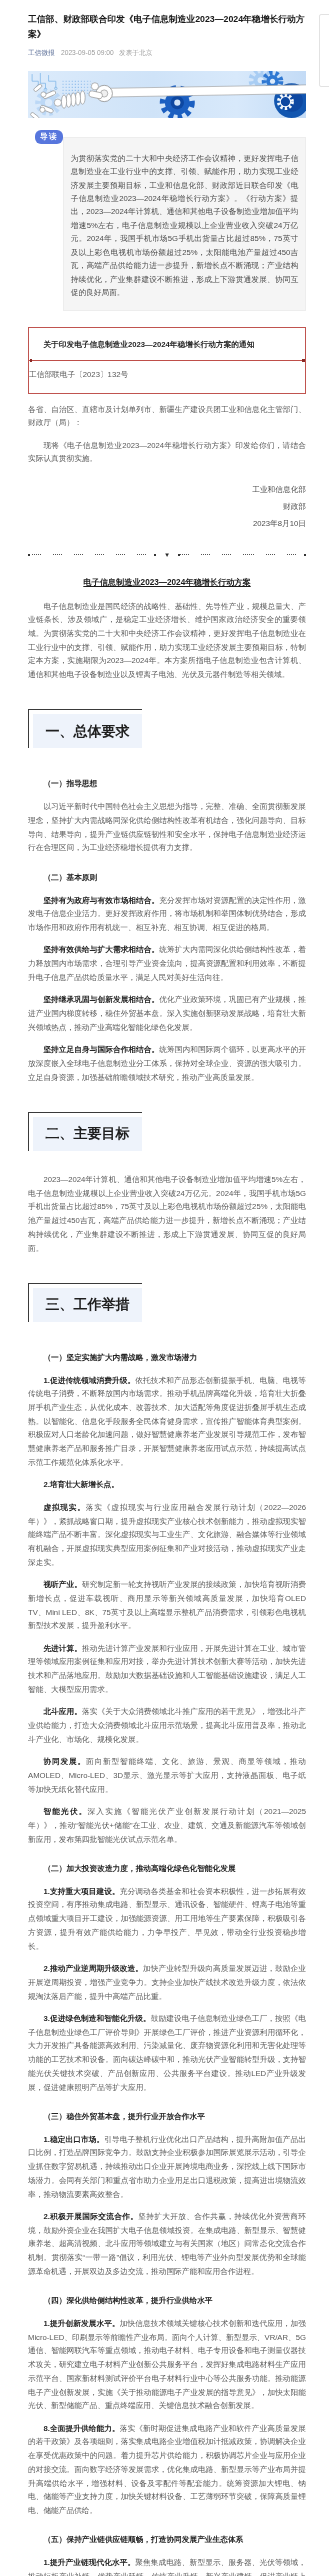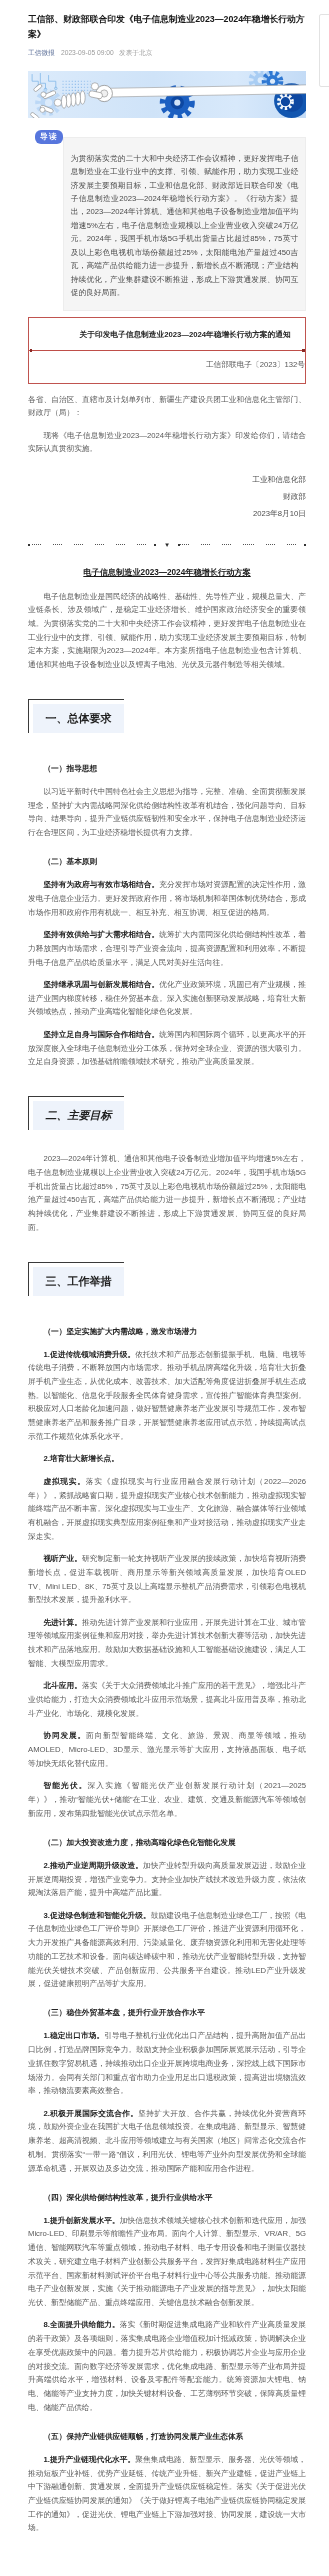--- a/index.html
+++ b/index.html
@@ -16,36 +16,36 @@
 
   .float-panel{position:absolute;top:14px;left:319px;width:21.6px;height:71px;background:#ffffff;
                border:0.5px solid #e2e2e2;border-radius:2.1px 0 0 2.1px;z-index:5;}
 
   .intro{margin-top:19.6px;position:relative;}
   .badge{position:absolute;top:-7.2px;left:6.7px;color:#fff;font-size:7.7px;font-weight:700;
          padding:2.1px 5.2px;border-radius:6px;letter-spacing:1.5px;}
   .intro-box{background:#f5f5f5;border:0.5px solid #ededed;padding:13.4px 6.7px 10.3px;
              font-size:7.7px;line-height:13.4px;text-align:justify;color:#4c4c4c;margin-left:35px;}
 
-  .notice{border:0.5px solid #c0544f;margin-top:6px;padding:11.3px 0 12.4px;text-align:right;}
+  .notice{border:0.5px solid #c0544f;margin-top:16px;padding:11.3px 0 12.4px;text-align:left;}
   .notice-title{font-size:7.7px;font-weight:700;color:#262626;padding:0 14.4px;line-height:1.6;}
   .notice-rule{position:relative;height:0.5px;background:#bf4e49;margin:8.8px 0 9.8px;}
   .notice-rule::before,.notice-rule::after{content:"";position:absolute;top:-1px;width:2.6px;height:2.6px;background:#8a2b26;}
   .notice-rule::before{left:0.5px}
   .notice-rule::after{right:0.5px}
   .notice-no{font-size:7.7px;color:#595959;}
 
   .article{margin-top:7.2px;font-size:7.7px;line-height:1.78;}
   .article p.p{margin:8.8px 0;text-align:justify;text-indent:2em;}
   .article p.p.noindent{text-indent:0;}
   .article p.p strong{color:#262626;}
   .article .subhead{margin:15.5px 0 9.3px;text-indent:2em;font-weight:700;color:#262626;text-align:justify;}
   .sec-frame{margin:18.5px 0 13.4px;display:inline-block;border-top:0.5px solid #3a3a3a;border-left:0.5px solid #3a3a3a;
              padding:4.1px 0 0 4.1px;}
-  .sec-box{background:#eef3fb;padding:4.6px 12.4px;font-size:11px;font-weight:700;color:#1f1f1f;}
+  .sec-box{background:#eef3fb;padding:4.6px 12.4px;font-size:14px;font-weight:700;color:#1f1f1f;}
   .right-block{text-align:right;margin:16.5px 0 14.4px;color:#4d4d4d;}
   .right-block p{margin:3.6px 0;}
   .doc-title{text-align:center;font-weight:700;color:#1a1a1a;font-size:8.2px;margin:18.5px 0 6.2px;text-decoration:underline;}
 
   .divider{display:flex;align-items:center;margin:20.6px 0 4.1px;}
   .dline{flex:1;height:0.5px;background-image:repeating-linear-gradient(90deg,#555 0,#555 0.5px,transparent 0.5px,transparent 2.1px);}
   .sq{width:2.1px;height:2.1px;background:#333;flex:0 0 auto;}
   .tri{font-size:6.2px;margin:0 8.2px;color:#2b2b2b;line-height:1;}
 </style>
 </head>
@@ -167,33 +167,34 @@
       <p class="doc-title">电子信息制造业2023—2024年稳增长行动方案</p>
       <p class="p"><span>电子信息制造业是国民经济的战略性、基础性、先导性产业，规模总量大、产业链条长、涉及领域广，是稳定工业经济增长、维护国家政治经济安全的重要领域。为贯彻落实党的二十大和中央经济工作会议精神，更好发挥电子信息制造业在工业行业中的支撑、引领、赋能作用，助力实现工业经济发展主要预期目标，特制定本方案，实施期限为2023—2024年。本方案所指电子信息制造业包含计算机、通信和其他电子设备制造业以及锂离子电池、光伏及元器件制造等相关领域。</span></p>
       <div><div class="sec-frame"><div class="sec-box" style="background: rgb(238, 243, 251);">一、总体要求</div></div></div>
       <p class="subhead">（一）指导思想</p>
       <p class="p"><span>以习近平新时代中国特色社会主义思想为指导，完整、准确、全面贯彻新发展理念，坚持扩大内需战略同深化供给侧结构性改革有机结合，强化问题导向、目标导向、结果导向，提升产业链供应链韧性和安全水平，保持电子信息制造业经济运行在合理区间，为工业经济稳增长提供有力支撑。</span></p>
       <p class="subhead">（二）基本原则</p>
       <p class="p"><strong>坚持有为政府与有效市场相结合。</strong><span>充分发挥市场对资源配置的决定性作用，激发电子信息企业活力。更好发挥政府作用，将市场机制和举国体制优势结合，形成市场作用和政府作用有机统一、相互补充、相互协调、相互促进的格局。</span></p>
       <p class="p"><strong>坚持有效供给与扩大需求相结合。</strong><span>统筹扩大内需同深化供给侧结构性改革，着力释放国内市场需求，合理引导产业资金流向，提高资源配置和利用效率，不断提升电子信息产品供给质量水平，满足人民对美好生活向往。</span></p>
       <p class="p"><strong>坚持继承巩固与创新发展相结合。</strong><span>优化产业政策环境，巩固已有产业规模，推进产业国内梯度转移，稳住外贸基本盘。深入实施创新驱动发展战略，培育壮大新兴领域热点，推动产业高端化智能化绿色化发展。</span></p>
       <p class="p"><strong>坚持立足自身与国际合作相结合。</strong><span>统筹国内和国际两个循环，以更高水平的开放深度嵌入全球电子信息制造业分工体系，保持对全球企业、资源的强大吸引力。立足自身资源，加强基础前瞻领域技术研究，推动产业高质量发展。</span></p>
-      <div><div class="sec-frame"><div class="sec-box" style="background: rgb(238, 243, 251); font-style: italic;">二、主要目标</div></div></div>
+      <div><div class="sec-frame"><div class="sec-box" style="background: rgb(238, 243, 251);">二、主要目标</div></div></div>
       <p class="p"><span>2023—2024年计算机、通信和其他电子设备制造业增加值平均增速5%左右，电子信息制造业规模以上企业营业收入突破24万亿元。2024年，我国手机市场5G手机出货量占比超过85%，75英寸及以上彩色电视机市场份额超过25%，太阳能电池产量超过450吉瓦，高端产品供给能力进一步提升，新增长点不断涌现；产业结构持续优化，产业集群建设不断推进，形成上下游贯通发展、协同互促的良好局面。</span></p>
       <div><div class="sec-frame"><div class="sec-box" style="background: rgb(238, 243, 251);">三、工作举措</div></div></div>
       <p class="subhead">（一）坚定实施扩大内需战略，激发市场潜力</p>
       <p class="p"><strong>1.促进传统领域消费升级。</strong><span>依托技术和产品形态创新提振手机、电脑、电视等传统电子消费，不断释放国内市场需求。推动手机品牌高端化升级，培育壮大折叠屏手机产业生态，从优化成本、改善技术、加大适配等角度促进折叠屏手机生态成熟。以智能化、信息化手段服务全民体育健身需求，宣传推广智能体育典型案例。积极应对人口老龄化加速问题，做好智慧健康养老产业发展引导规范工作，发布智慧健康养老产品和服务推广目录，开展智慧健康养老应用试点示范，持续提高试点示范工作规范化体系化水平。</span></p>
       <p class="p"><strong>2.培育壮大新增长点。</strong></p>
       <p class="p"><strong>虚拟现实。</strong><span>落实《虚拟现实与行业应用融合发展行动计划（2022—2026年）》，紧抓战略窗口期，提升虚拟现实产业核心技术创新能力，推动虚拟现实智能终端产品不断丰富。深化虚拟现实与工业生产、文化旅游、融合媒体等行业领域有机融合，开展虚拟现实典型应用案例征集和产业对接活动，推动虚拟现实产业走深走实。</span></p>
       <p class="p"><strong>视听产业。</strong><span>研究制定新一轮支持视听产业发展的接续政策，加快培育视听消费新增长点，促进车载视听、商用显示等新兴领域高质量发展，加快培育OLED TV、Mini LED、8K、75英寸及以上高端显示整机产品消费需求，引领彩色电视机新型技术发展，提升盈利水平。</span></p>
       <p class="p"><strong>先进计算。</strong><span>推动先进计算产业发展和行业应用，开展先进计算在工业、城市管理等领域应用案例征集和应用对接，举办先进计算技术创新大赛等活动，加快先进技术和产品落地应用。鼓励加大数据基础设施和人工智能基础设施建设，满足人工智能、大模型应用需求。</span></p>
       <p class="p"><strong>北斗应用。</strong><span>落实《关于大众消费领域北斗推广应用的若干意见》，增强北斗产业供给能力，打造大众消费领域北斗应用示范场景，提高北斗应用普及率，推动北斗产业化、市场化、规模化发展。</span></p>
       <p class="p"><strong>协同发展。</strong><span>面向新型智能终端、文化、旅游、景观、商显等领域，推动AMOLED、Micro-LED、3D显示、激光显示等扩大应用，支持液晶面板、电子纸等加快无纸化替代应用。</span></p>
       <p class="p"><strong>智能光伏。</strong><span>深入实施《智能光伏产业创新发展行动计划（2021—2025年）》，推动“智能光伏+储能”在工业、农业、建筑、交通及新能源汽车等领域创新应用，发布第四批智能光伏试点示范名单。</span></p>
       <p class="subhead">（二）加大投资改造力度，推动高端化绿色化智能化发展</p>
+      <p class="p"><strong>1.支持重大项目建设。</strong><span>充分调动各类基金和社会资本积极性，进一步拓展有效投资空间，有序推动集成电路、新型显示、通讯设备、智能硬件、锂离子电池等重点领域重大项目开工建设，加强能源资源、用工用地等生产要素保障，积极吸引各方资源，提升有效产能供给能力，力争早投产、早见效，带动全行业投资稳步增长。</span></p>
       <p class="p"><strong>2.推动产业逆周期升级改造。</strong><span>加快产业转型升级向高质量发展迈进，鼓励企业开展逆周期投资，增强产业竞争力。支持企业加快产线技术改造升级力度，依法依规淘汰落后产能，提升中高端产品比重。</span></p>
       <p class="p"><strong>3.促进绿色制造和智能化升级。</strong><span>鼓励建设电子信息制造业绿色工厂，按照《电子信息制造业绿色工厂评价导则》开展绿色工厂评价，推进产业资源利用循环化，大力开发推广具备能源高效利用、污染减量化、废弃物资源化利用和无害化处理等功能的工艺技术和设备。面向碳达峰碳中和，推动光伏产业智能转型升级，支持智能光伏关键技术突破、产品创新应用、公共服务平台建设。推动LED产业升级发展，促进健康照明产品等扩大应用。</span></p>
       <p class="subhead">（三）稳住外贸基本盘，提升行业开放合作水平</p>
       <p class="p"><strong>1.稳定出口市场。</strong><span>引导电子整机行业优化出口产品结构，提升高附加值产品出口比例，打造品牌国际竞争力。鼓励支持企业积极参加国际展览展示活动，引导企业抓住数字贸易机遇，持续推动出口企业开展跨境电商业务，深挖线上线下国际市场潜力。会同有关部门和重点省市助力企业用足出口退税政策，提高进出境物流效率，推动物流要素高效整合。</span></p>
       <p class="p"><strong>2.积极开展国际交流合作。</strong><span>坚持扩大开放、合作共赢，持续优化外资营商环境，鼓励外资企业在我国扩大电子信息领域投资。在集成电路、新型显示、智慧健康养老、超高清视频、北斗应用等领域建立与有关国家（地区）间常态化交流合作机制。贯彻落实“一带一路”倡议，利用光伏、锂电等产业外向型发展优势和全球能源革命机遇，开展双边及多边交流，推动国际产能和应用合作进程。</span></p>
       <p class="subhead">（四）深化供给侧结构性改革，提升行业供给水平</p>
       <p class="p"><strong>1.提升创新发展水平。</strong><span>加快信息技术领域关键核心技术创新和迭代应用，加强Micro-LED、印刷显示等前瞻性产业布局。面向个人计算、新型显示、VR/AR、5G通信、智能网联汽车等重点领域，推动电子材料、电子专用设备和电子测量仪器技术攻关，研究建立电子材料产业创新公共服务平台，发挥好集成电路材料生产应用示范平台、国家新材料测试评价平台电子材料行业中心等公共服务功能。推动能源电子产业创新发展，实施《关于推动能源电子产业发展的指导意见》，加快太阳能光伏、新型储能产品、重点终端应用、关键信息技术融合创新发展。</span></p>
       <p class="p"><strong>8.全面提升供给能力。</strong><span>落实《新时期促进集成电路产业和软件产业高质量发展的若干政策》及各项细则，落实集成电路企业增值税加计抵减政策，协调解决企业在享受优惠政策中的问题。着力提升芯片供给能力，积极协调芯片企业与应用企业的对接交流。面向数字经济等发展需求，优化集成电路、新型显示等产业布局并提升高端供给水平，增强材料、设备及零配件等配套能力。统筹资源加大锂电、钠电、储能等产业支持力度，加快关键材料设备、工艺薄弱环节突破，保障高质量锂电、储能产品供给。</span></p>
       <p class="subhead">（五）保持产业链供应链顺畅，打造协同发展产业生态体系</p>
       <p class="p"><strong>1.提升产业链现代化水平。</strong><span>聚焦集成电路、新型显示、服务器、光伏等领域，推动短板产业补链、优势产业延链、传统产业升链、新兴产业建链，促进产业链上中下游融通创新、贯通发展，全面提升产业链供应链稳定性。落实《关于促进光伏产业链供应链协同发展的通知》《关于做好锂离子电池产业链供应链协同稳定发展工作的通知》，促进光伏、锂电产业链上下游加强对接、协同发展，建设统一大市场。</span></p>

